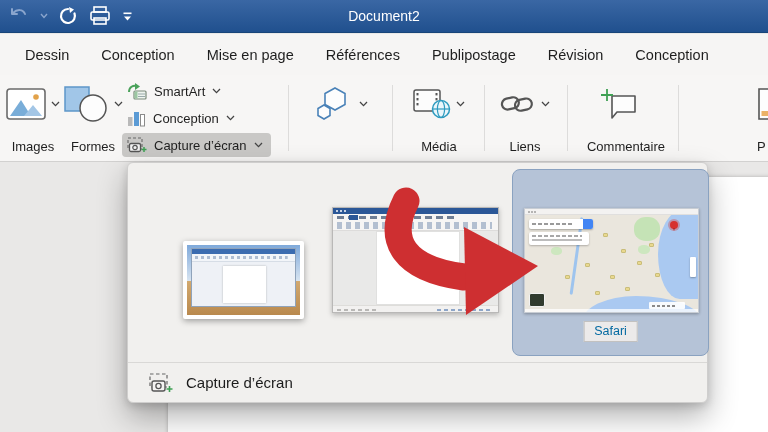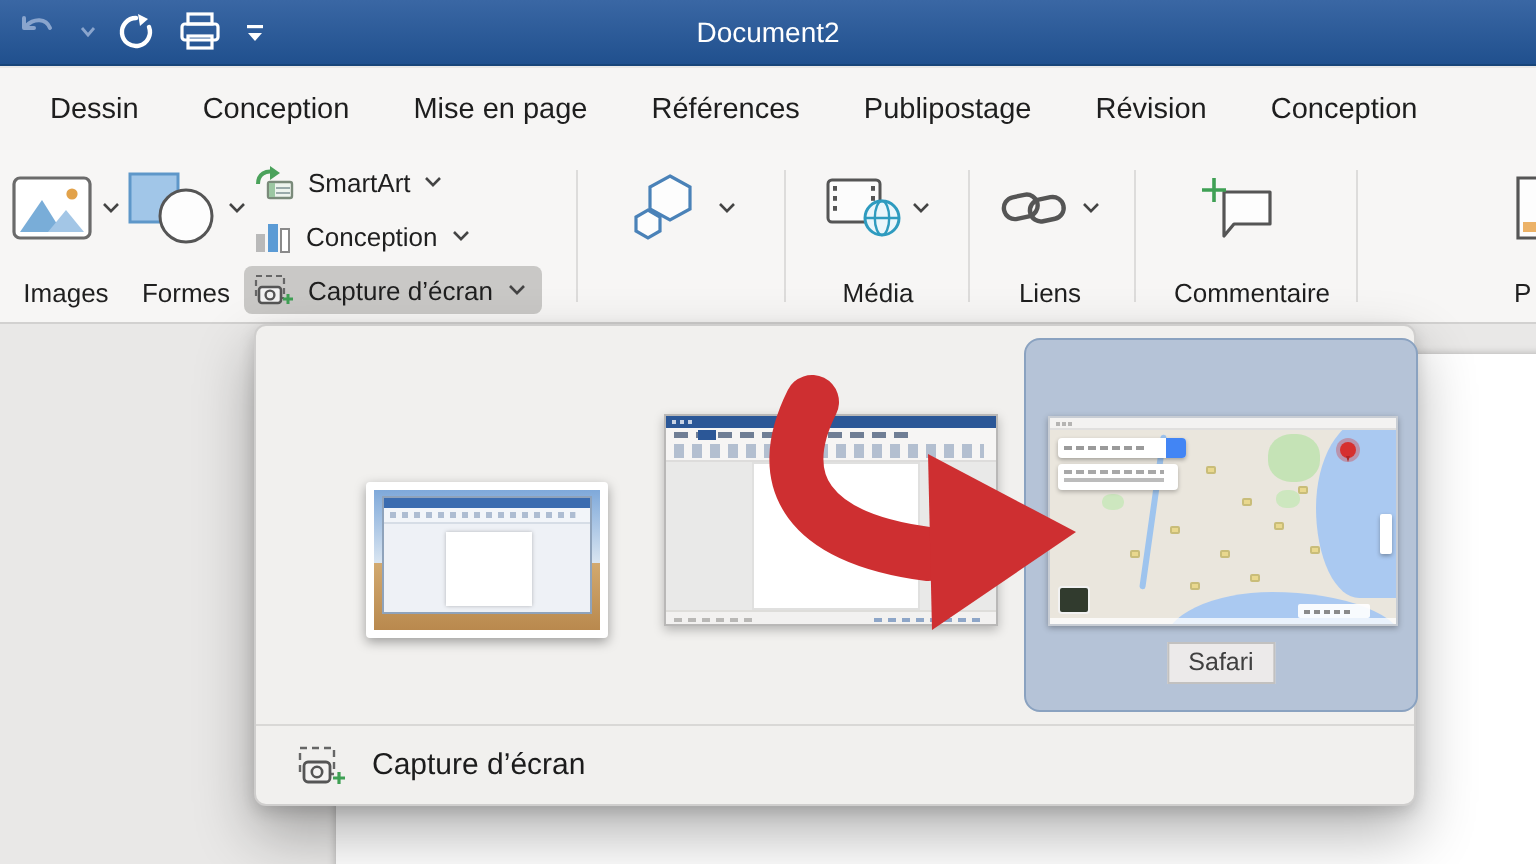--- a/index.html
+++ b/index.html
@@ -94,21 +94,21 @@
   .msearch i { position:absolute; left:3px; top:3.5px; width:42px; height:2.5px; background:repeating-linear-gradient(90deg,#9a9a9a 0 4px, transparent 4px 6px); }
   .msearch b { position:absolute; right:0; top:0; width:10px; height:10px; background:#4285f4; border-radius:0 2px 2px 0; }
   .mcard { position:absolute; left:4px; top:17px; width:60px; height:13px; background:#fff; border-radius:2px; box-shadow:0 1px 2px rgba(0,0,0,.25); }
   .mcard i { position:absolute; left:3px; top:3px; width:50px; height:2px; background:repeating-linear-gradient(90deg,#a8a8a8 0 4px, transparent 4px 6px); box-shadow:0 4px 0 #bcbcbc; }
   .sat { position:absolute; left:4px; bottom:5px; width:16px; height:14px; background:#313b2e; border:1px solid #f2f2f2; border-radius:2px; }
   .scale { position:absolute; right:13px; bottom:3px; width:36px; height:7px; background:rgba(255,255,255,.92); border-radius:1px; }
   .scale i { position:absolute; left:3px; top:2.5px; width:24px; height:2px; background:repeating-linear-gradient(90deg,#8a8a8a 0 3px, transparent 3px 5px); }
   .zoomctl { position:absolute; right:2px; top:42px; width:6px; height:20px; background:#fff; border-radius:1px; box-shadow:0 1px 2px rgba(0,0,0,.3); }
   .attrib { position:absolute; left:0; right:0; bottom:0; height:3px; background:rgba(255,255,255,.75); }
   .tooltip { position:absolute; left:50%; transform:translateX(-50%); top:151px; background:#eceaea;
-    border:1px solid #c2c1c0; padding:2px 10px 3px; font-size:12.5px; color:#404040; }
+    border:1px solid #c2c1c0; padding:2px 10px 3px; font-size:12.5px; color:#0369a1; }
 
   
   .arrow-svg { position:absolute; left:0; top:0; width:581px; height:241px; pointer-events:none; }
 
   
   .chev { display:inline-block; }
 </style>
 </head>
 <body>
 

